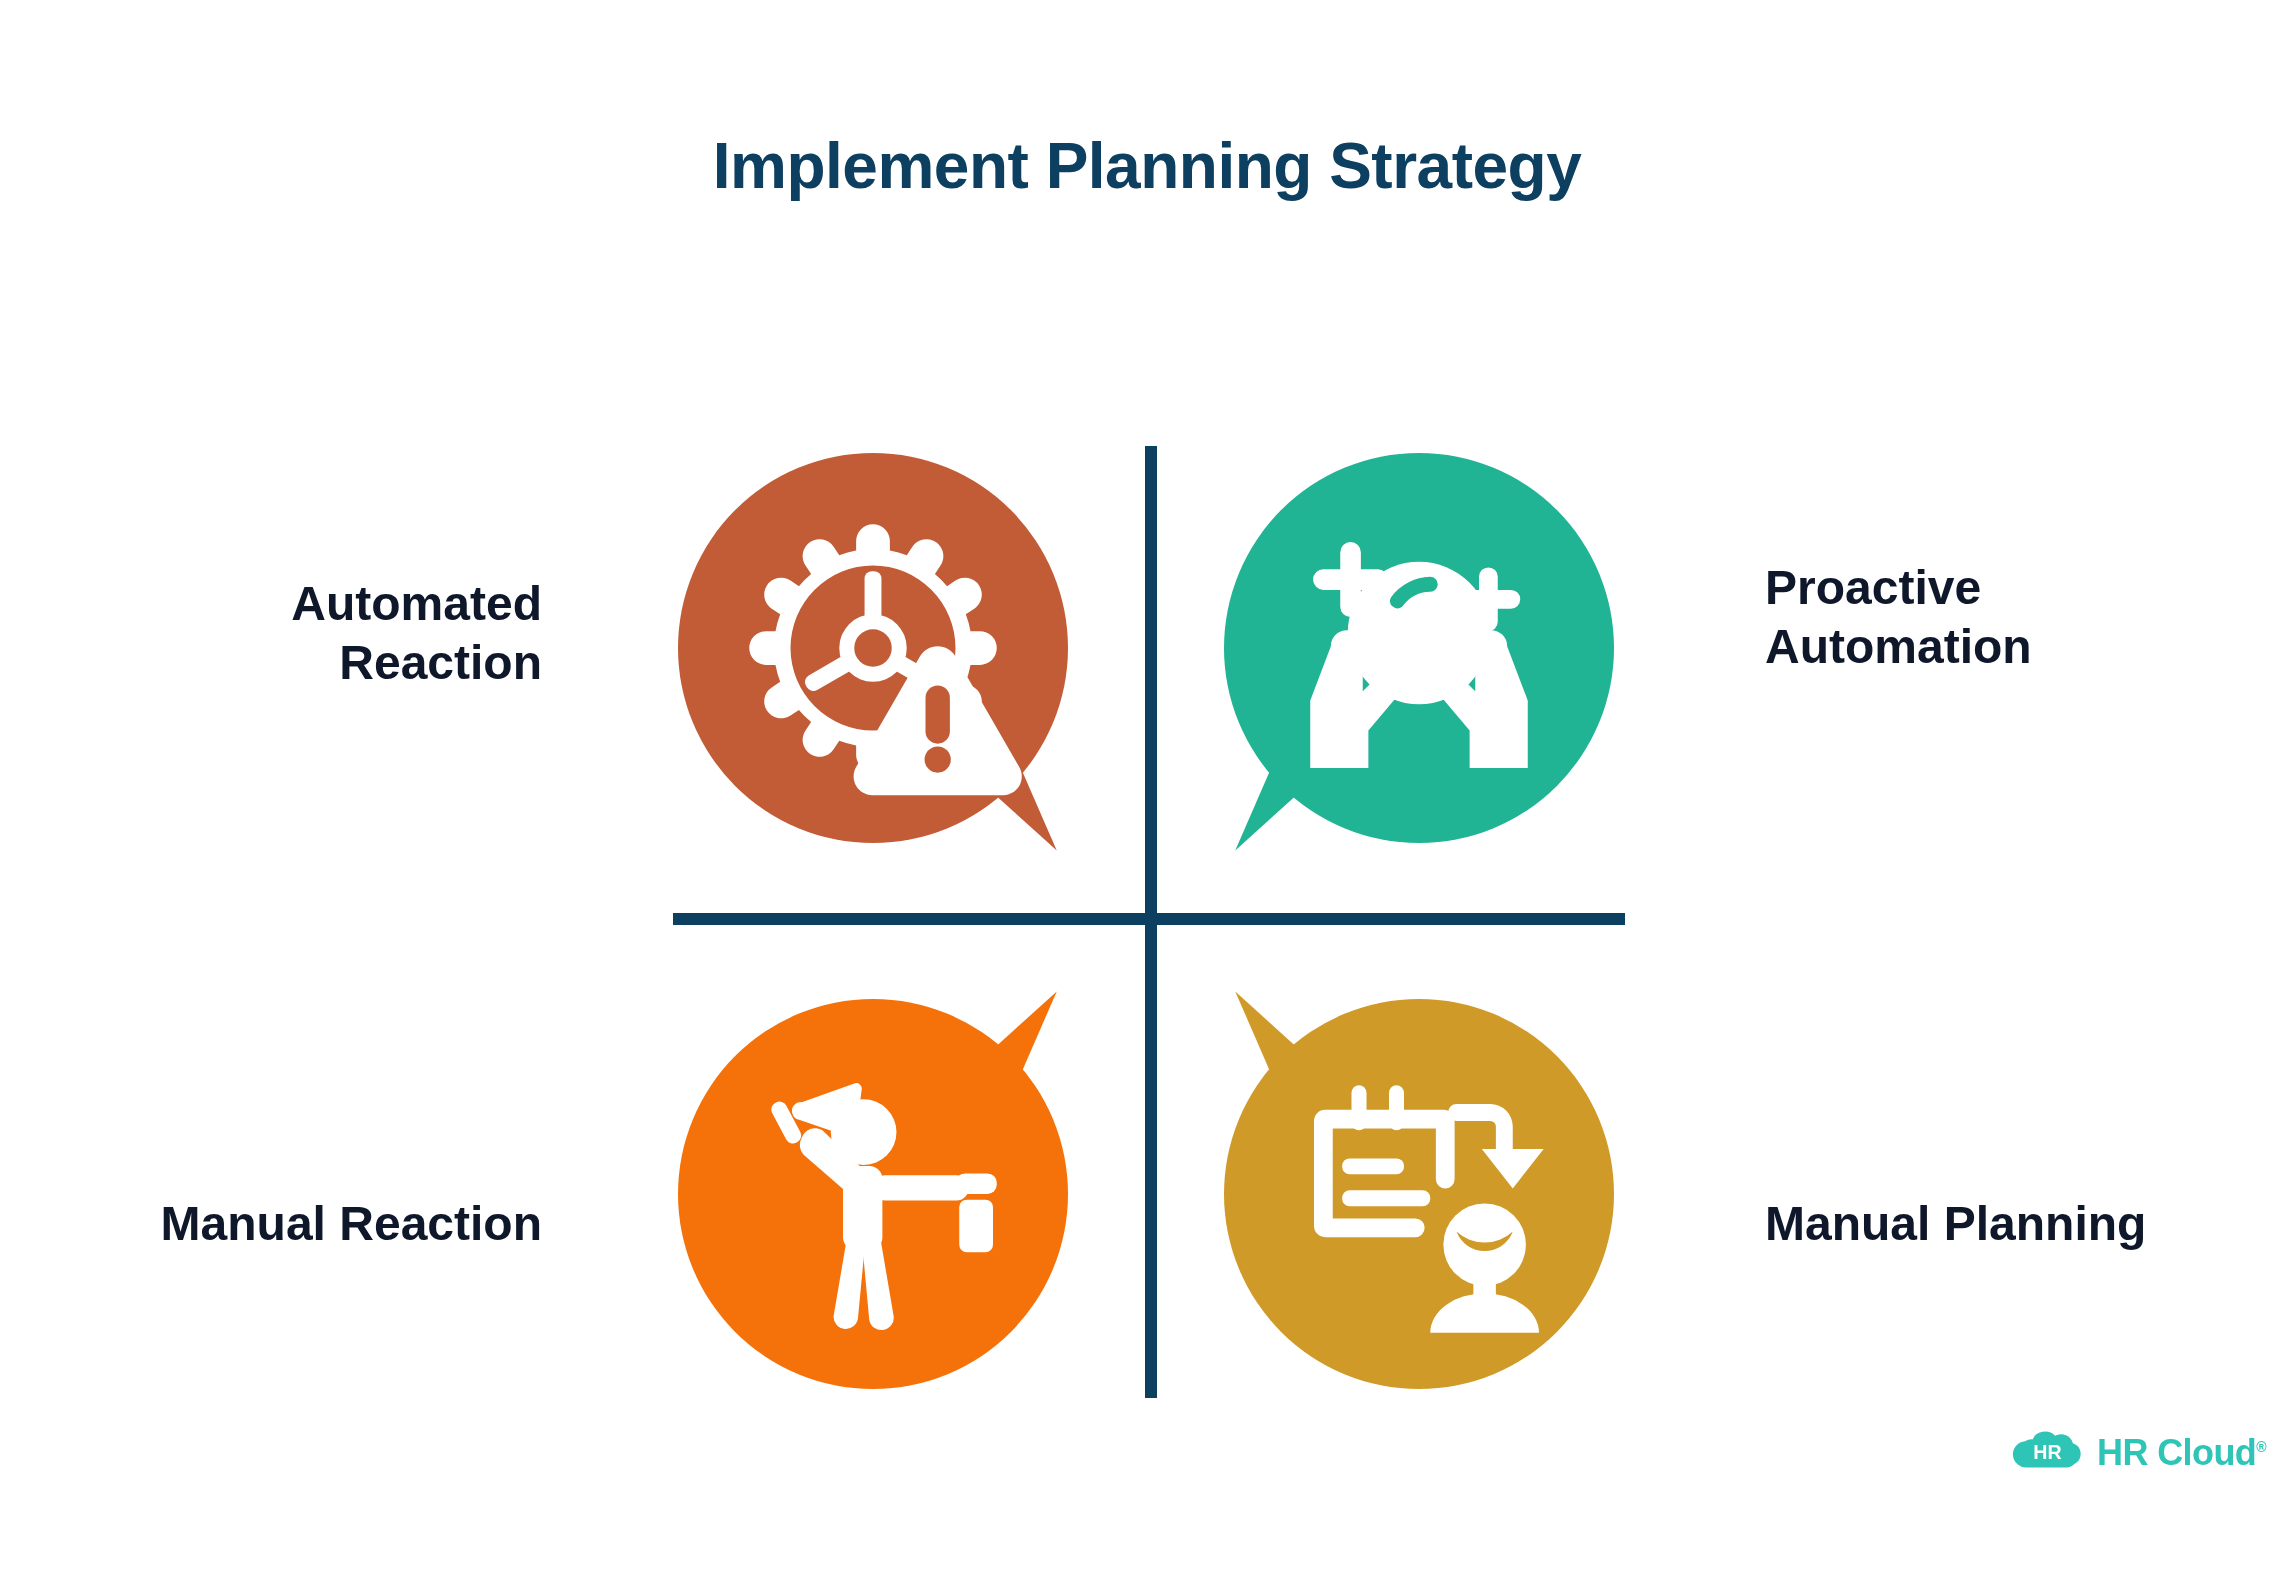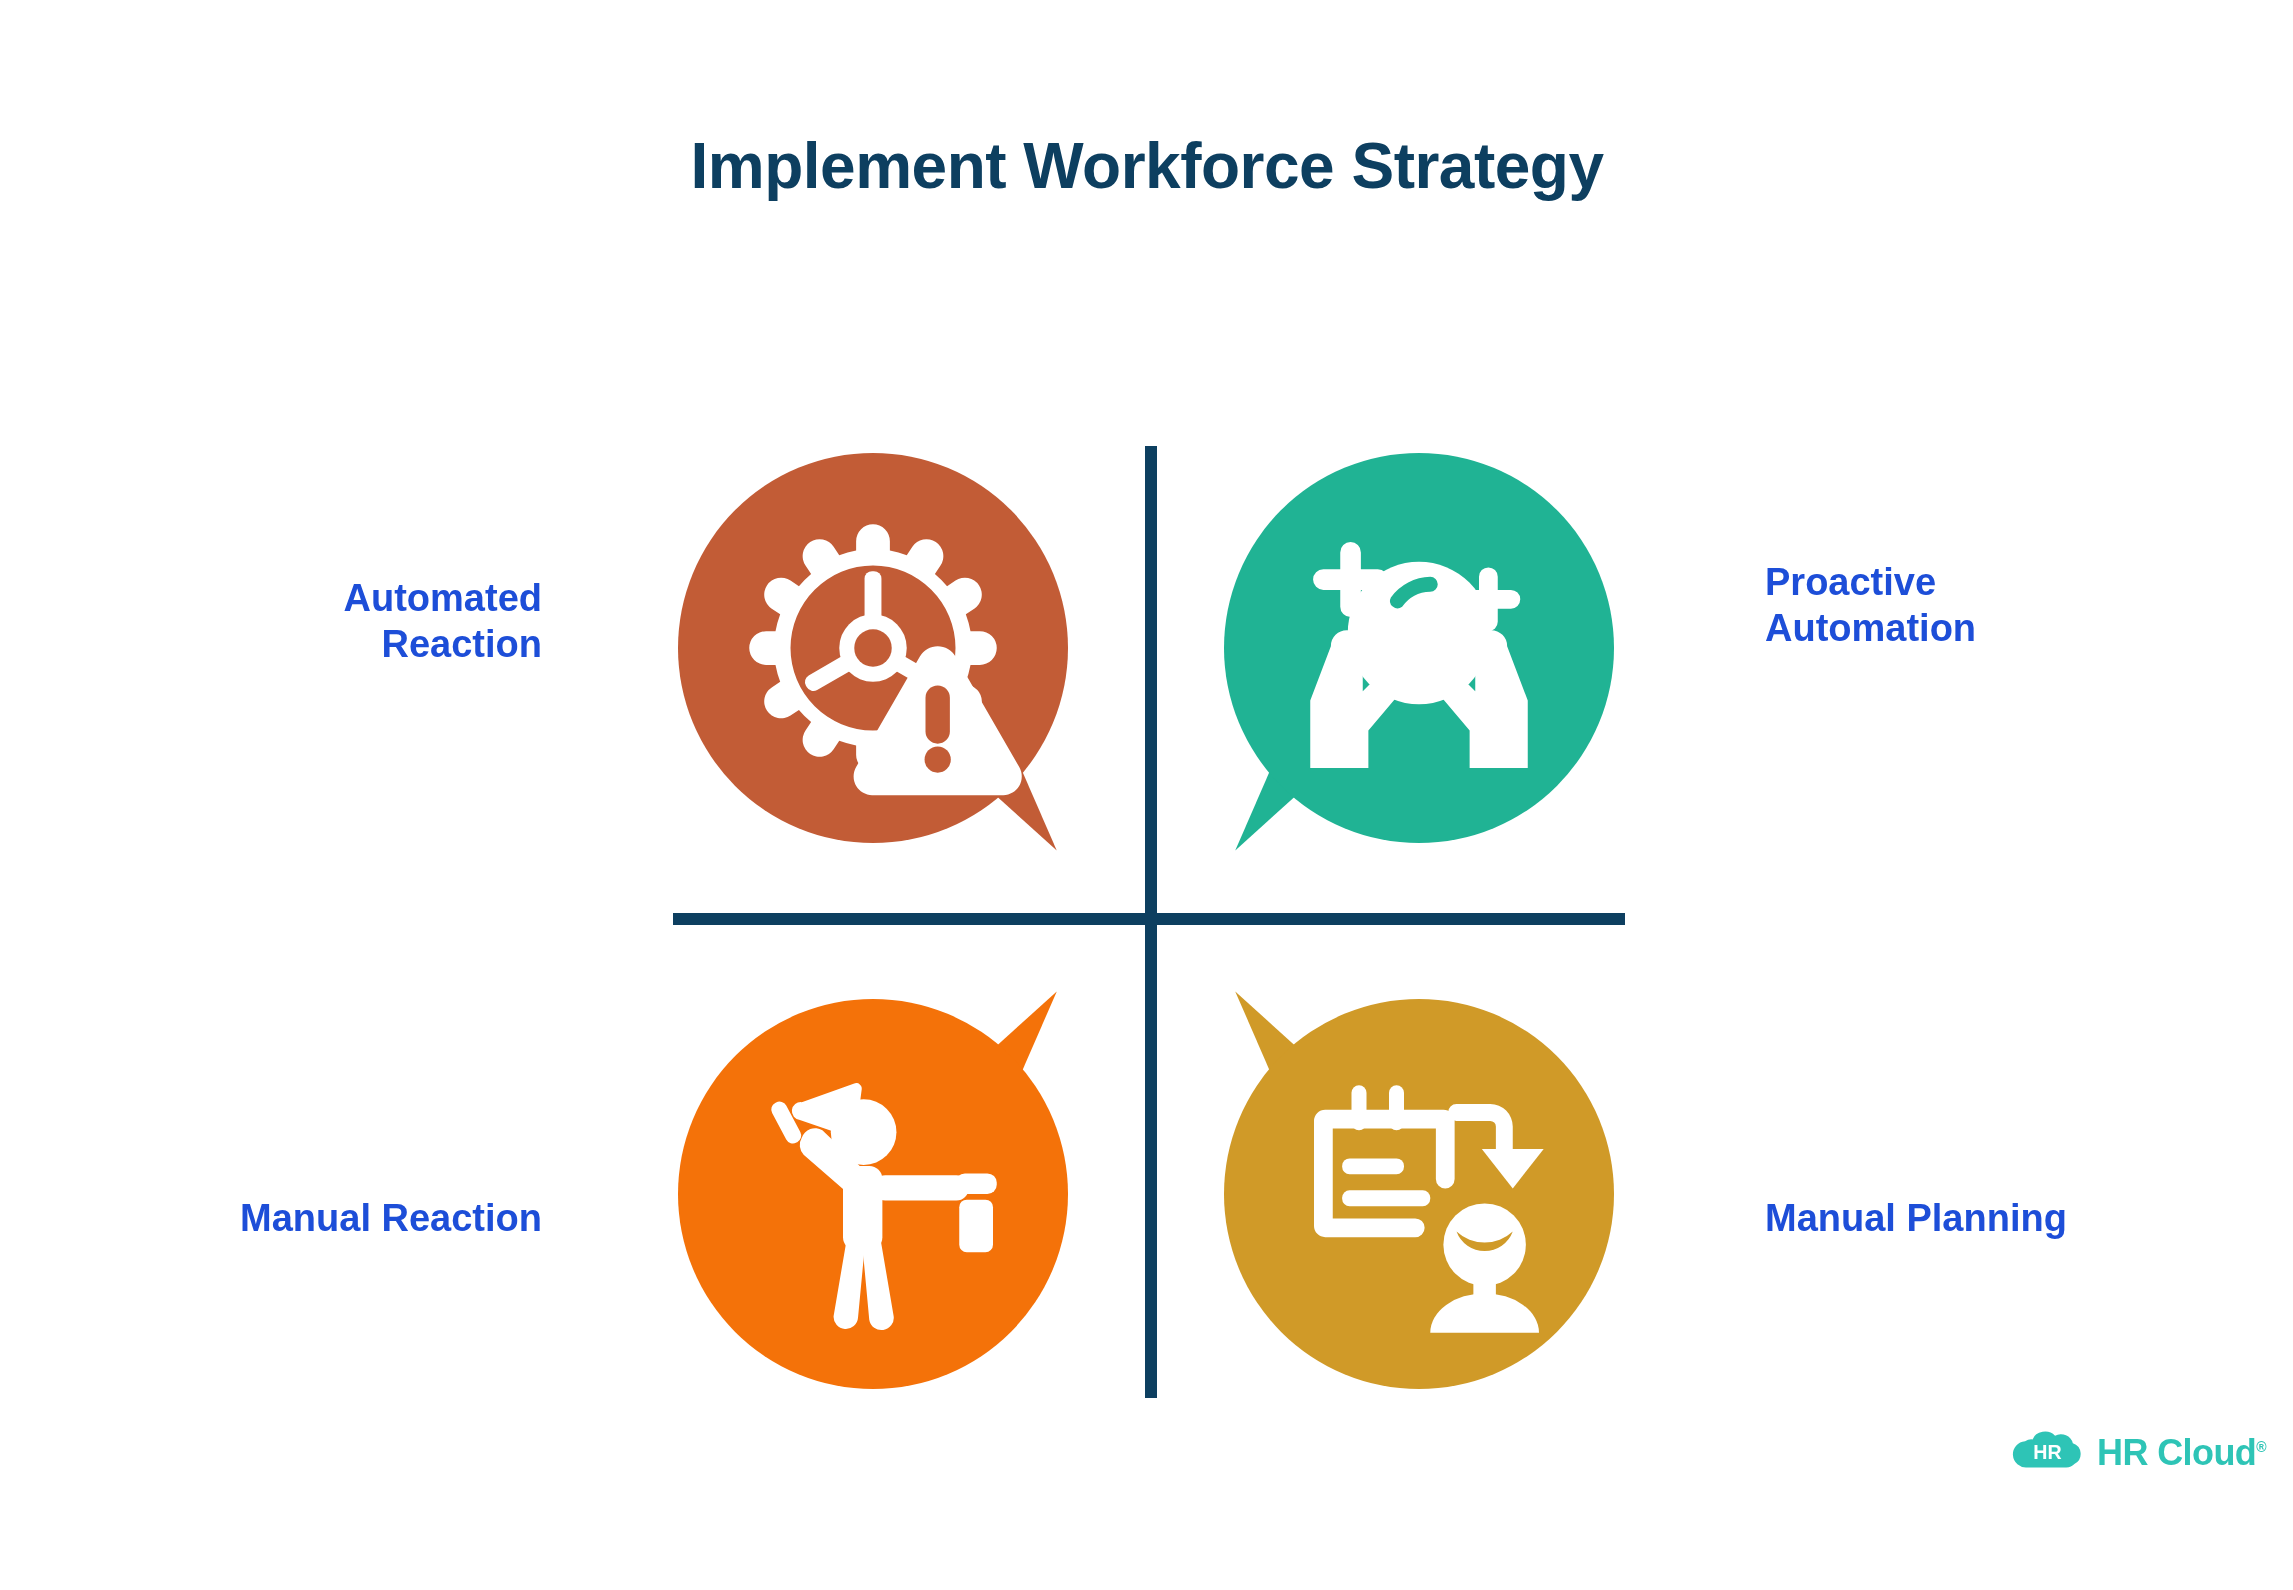--- a/index.html
+++ b/index.html
@@ -63,22 +63,22 @@
     overflow: visible;
   }
   #bubble-automated-reaction { left: 678px;  top: 453px; }
   #bubble-proactive-automation { left: 1224px; top: 453px; }
   #bubble-manual-reaction   { left: 678px;  top: 999px; }
   #bubble-manual-planning   { left: 1224px; top: 999px; }
 
   
   .quad-label {
     position: absolute;
-    color: #1d4ed8;
-    font-size: 38px;
+    color: #0f172a;
+    font-size: 48px;
     font-weight: bold;
     line-height: 1.22;
     white-space: pre-line;
   }
   #label-automated-reaction {
     right: 1752px;
     top: 575px;
     text-align: right;
     width: 525px;
   }
@@ -123,21 +123,21 @@
     font-size: 14px;
     vertical-align: super;
     font-weight: bold;
   }
 </style>
 </head>
 <body>
 
 <div id="stage">
 
-  <div id="title">Implement Workforce Strategy</div>
+  <div id="title">Implement Planning Strategy</div>
 
   <div class="axis" id="axis-horizontal"></div>
   <div class="axis" id="axis-vertical"></div>
 
   <div class="bubble" id="bubble-automated-reaction">
     <svg class="bubble-shape" viewBox="0 0 416 416" xmlns="http://www.w3.org/2000/svg">
 
       <path d="M300 330 L404 424 L350 300 Z" fill="#c25c36"></path>
       <circle cx="208" cy="208" r="208" fill="#c25c36"></circle>
 

